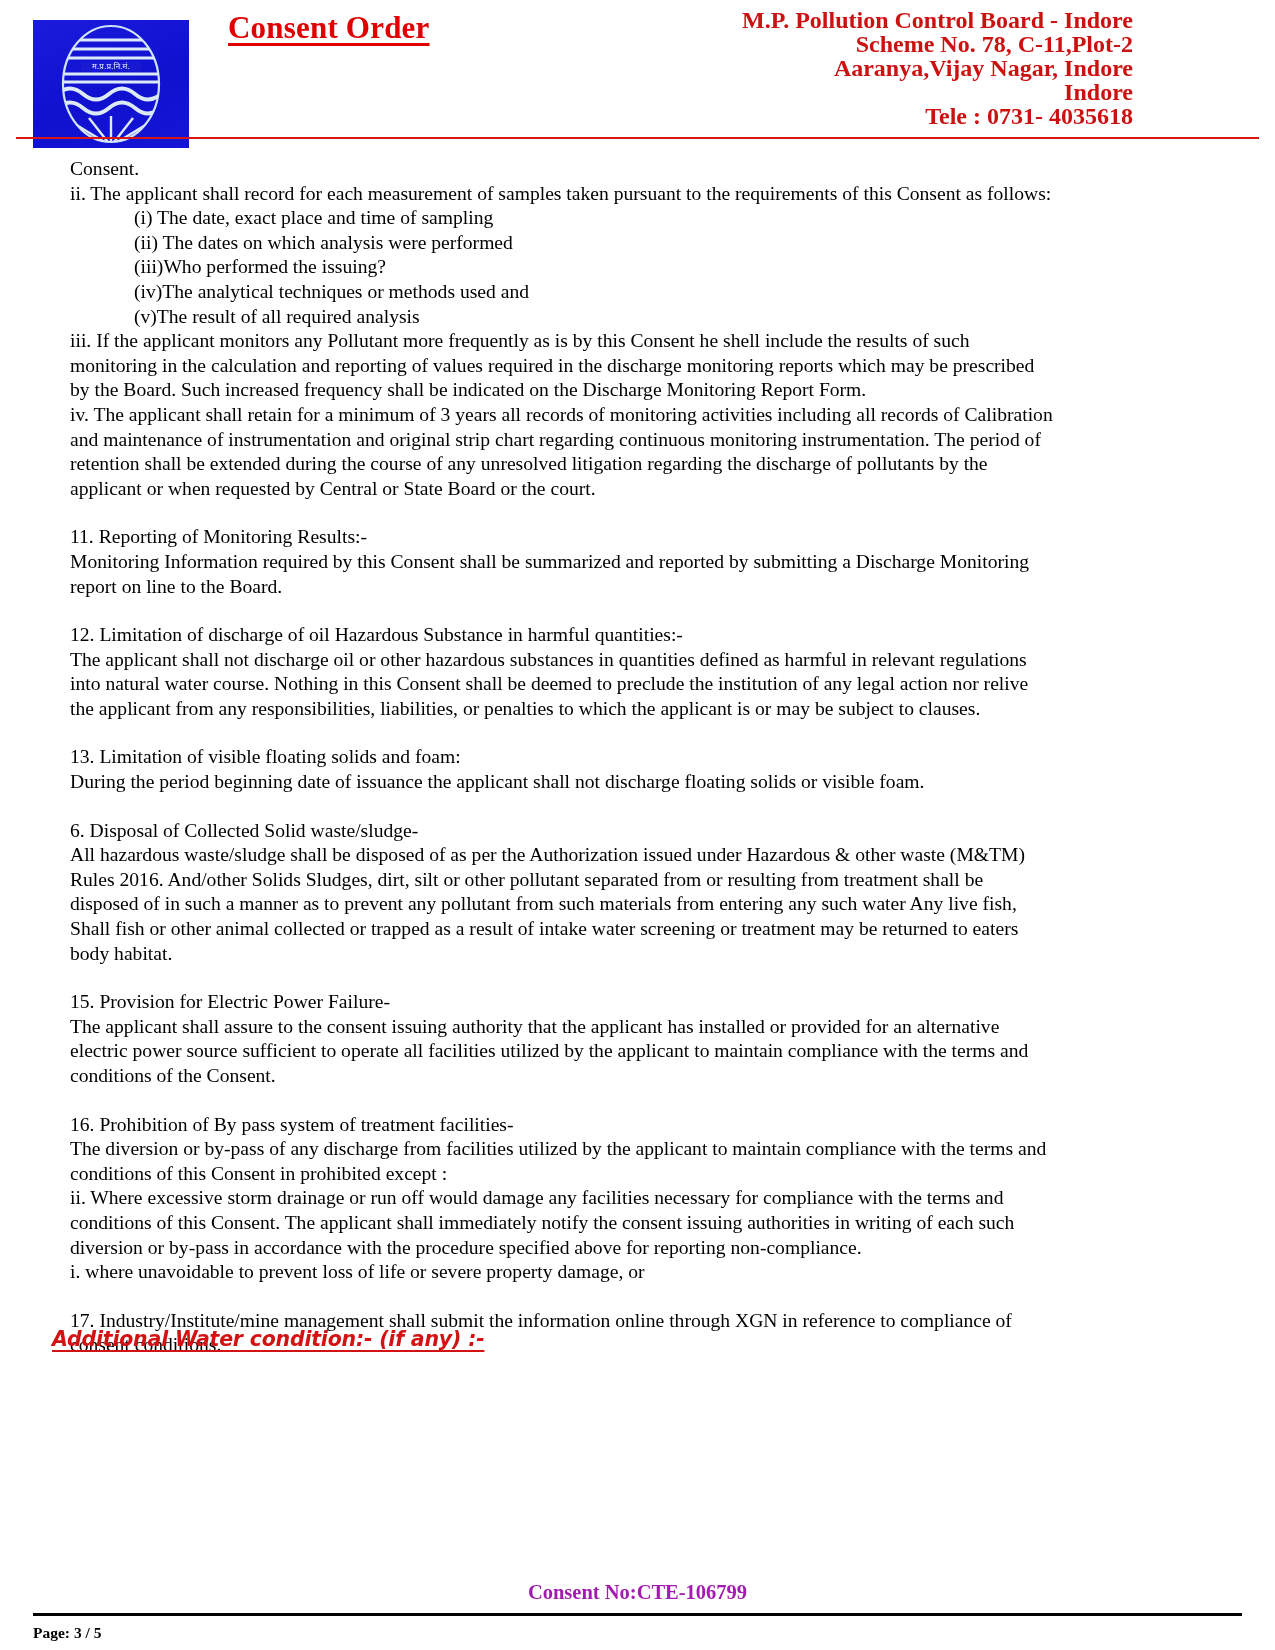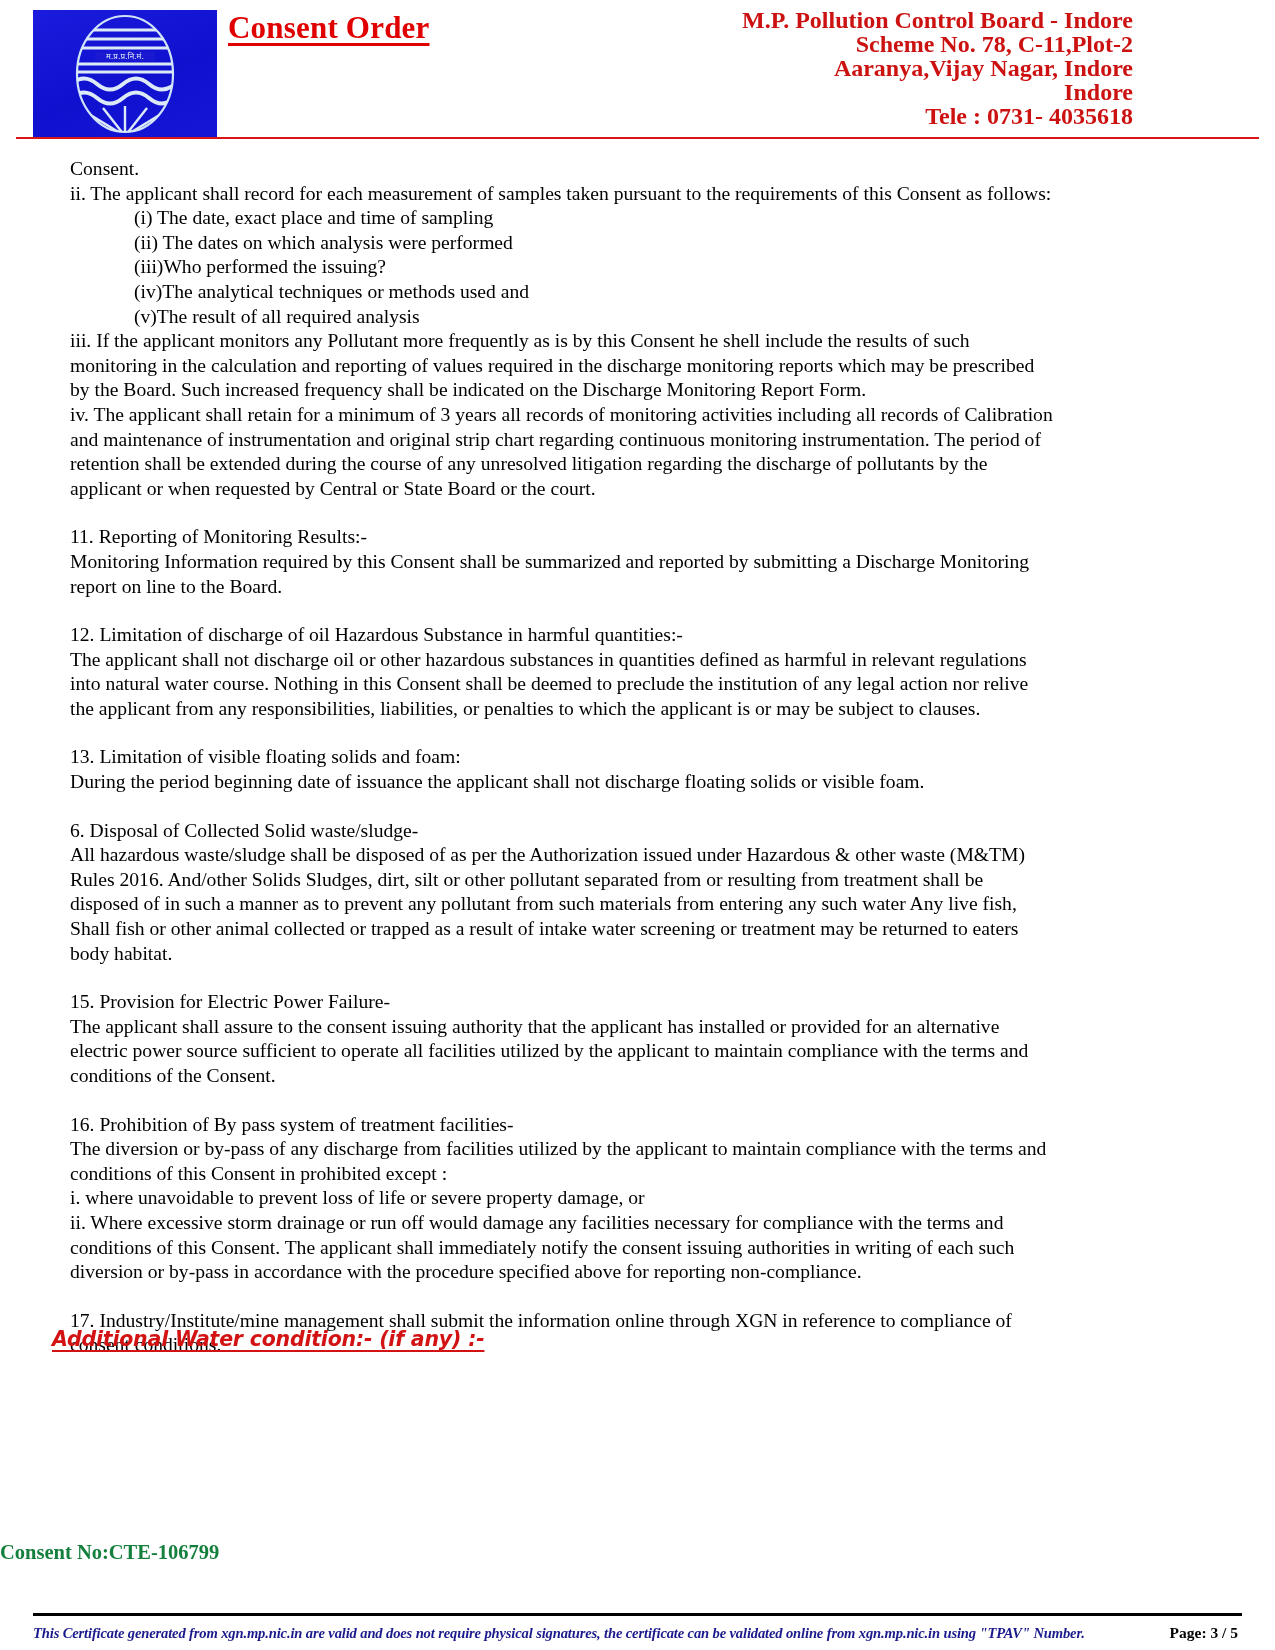--- a/index.html
+++ b/index.html
@@ -26,22 +26,22 @@
 
   
   .header {
     position: relative;
     height: 142px;
     padding: 0;
   }
   .logo-box {
     position: absolute;
     left: 33px;
-    top: 10px;
-    width: 184px;
+    top: 20px;
+    width: 156px;
     height: 128px;
     background: #1414d8;
     background: linear-gradient(160deg, #1b1bdd 0%, #1010cf 55%, #1616d6 100%);
     overflow: hidden;
   }
   .logo-emblem {
     position: absolute;
     left: 50%;
     top: 50%;
     transform: translate(-50%, -50%);
@@ -119,26 +119,26 @@
     text-underline-offset: 4px;
     letter-spacing: -0.2px;
     white-space: nowrap;
   }
 
   
   .consent-no {
     position: absolute;
     left: 0;
     right: 0;
-    top: 1541px;
-    text-align: left;
+    top: 1581px;
+    text-align: center;
     font-family: "Liberation Serif", "DejaVu Serif", serif;
     font-size: 20.5px;
     font-weight: bold;
-    color: #15803d;
+    color: #a21caf;
   }
   .footer-rule {
     position: absolute;
     left: 33px;
     right: 33px;
     top: 1613px;
     height: 3px;
     background: #000000;
   }
   .footer-bar {
@@ -250,30 +250,29 @@
     <p class="para">6. Disposal of Collected Solid waste/sludge-</p>
     <p class="para">All hazardous waste/sludge shall be disposed of as per the Authorization issued under Hazardous &amp; other waste (M&amp;TM) Rules 2016. And/other Solids Sludges, dirt, silt or other pollutant separated from or resulting from treatment shall be disposed of in such a manner as to prevent any pollutant from such materials from entering any such water Any live fish, Shall fish or other animal collected or trapped as a result of intake water screening or treatment may be returned to eaters body habitat.</p>
 
     <div class="gap"></div>
     <p class="para">15. Provision for Electric Power Failure-</p>
     <p class="para">The applicant shall assure to the consent issuing authority that the applicant has installed or provided for an alternative electric power source sufficient to operate all facilities utilized by the applicant to maintain compliance with the terms and conditions of the Consent.</p>
 
     <div class="gap"></div>
     <p class="para">16. Prohibition of By pass system of treatment facilities-</p>
     <p class="para">The diversion or by-pass of any discharge from facilities utilized by the applicant to maintain compliance with the terms and conditions of this Consent in prohibited except :</p>
+    <p class="para">ii. Where excessive storm drainage or run off would damage any facilities necessary for compliance with the terms and conditions of this Consent. The applicant shall immediately notify the consent issuing authorities in writing of each such diversion or by-pass in accordance with the procedure specified above for reporting non-compliance.</p>
     <p class="para">i. where unavoidable to prevent loss of life or severe property damage, or</p>
-    <p class="para">ii. Where excessive storm drainage or run off would damage any facilities necessary for compliance with the terms and conditions of this Consent. The applicant shall immediately notify the consent issuing authorities in writing of each such diversion or by-pass in accordance with the procedure specified above for reporting non-compliance.</p>
 
     <div class="gap"></div>
     <p class="para">17. Industry/Institute/mine management shall submit the information online through XGN in reference to compliance of consent conditions.</p>
 
   </div>
 
   <div class="additional-heading">Additional Water condition:- (if any) :-</div>
 
   <div class="consent-no">Consent No:CTE-106799</div>
   <div class="footer-rule"></div>
   <div class="footer-bar">
-    <div class="footer-note">This Certificate generated from xgn.mp.nic.in are valid and does not require physical signatures, the certificate can be validated online from xgn.mp.nic.in using "TPAV" Number.</div>
     <div class="footer-page">Page: 3 / 5</div>
   </div>
 
 </div>
 
 </body></html>

